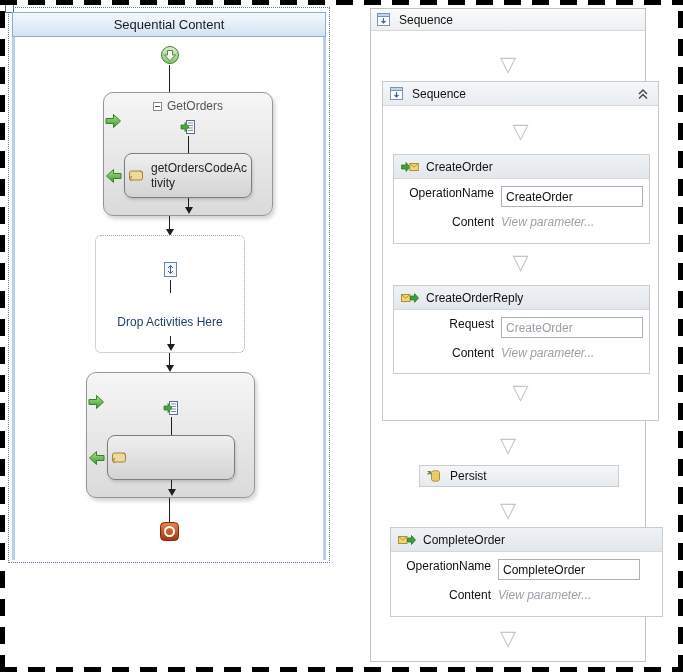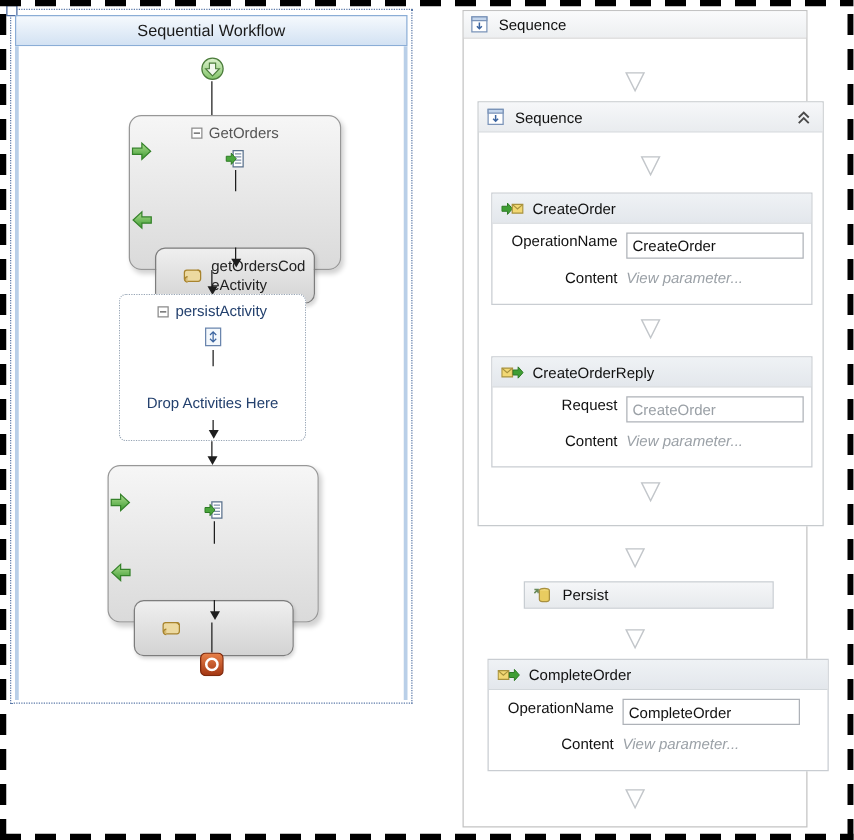--- a/index.html
+++ b/index.html
@@ -27,21 +27,21 @@
   .ah{position:absolute;width:0;height:0;border-left:4px solid transparent;border-right:4px solid transparent;border-top:7px solid #1e1e1e;}
 
   .act-box{position:absolute;box-sizing:border-box;border:1px solid #979797;border-radius:10px;
            background:linear-gradient(#f6f6f6,#dadada);box-shadow:2px 3px 4px rgba(0,0,0,.18);}
   .act-header{position:absolute;left:0;right:0;top:6px;display:flex;align-items:center;justify-content:center;
               gap:5px;font-size:12px;color:#555;}
   .collapse-box{width:9px;height:9px;box-sizing:border-box;border:1px solid #8a8a8a;background:#fff;position:relative;flex:0 0 auto;}
   .collapse-box::after{content:"";position:absolute;left:1px;right:1px;top:3px;height:1px;background:#555;}
   .code-box{position:absolute;box-sizing:border-box;border:1px solid #7d7d7d;border-radius:8px;
             background:linear-gradient(#efefef,#d3d3d3);box-shadow:1px 2px 3px rgba(0,0,0,.15);
-            display:flex;align-items:center;padding-left:20px;gap:6px;margin-top:45px;}
+            display:flex;align-items:center;padding-left:2px;gap:6px;}
   .code-label{width:99px;font-size:12px;line-height:15px;color:#222;word-break:break-all;}
   .dotted-box{position:absolute;box-sizing:border-box;border:1px dotted #97a5b5;border-radius:6px;background:#fff;}
   .navy{color:#24416e;}
   .drop-hint{position:absolute;left:50%;transform:translateX(-50%);width:110px;text-align:center;
              font-size:12px;line-height:16px;color:#24416e;}
 
   
   .right-designer{position:absolute;left:370px;top:8px;width:276px;height:654px;box-sizing:border-box;
                   border:1px solid #c3c3c3;background:#fff;}
   .root-header{position:absolute;left:0;right:0;top:0;height:21px;display:flex;align-items:center;gap:8px;
@@ -88,21 +88,21 @@
 </svg>
 
 <div class="screen">
   <div class="edge edge-top"></div>
   <div class="edge edge-bottom"></div>
   <div class="edge edge-left"></div>
   <div class="edge edge-right"></div>
 
   <div class="left-designer">
     <div class="sel-handle"></div>
-    <div class="sw-title">Sequential Workflow</div>
+    <div class="sw-title">Sequential Content</div>
     <div class="sw-body"></div>
 
     <svg class="node" style="left:151px;top:37px" width="20" height="20" viewBox="0 0 20 20">
       <circle cx="10" cy="10" r="8.5" fill="url(#gStart)" stroke="#4c7d3c"></circle>
       <path d="M7.5 5.5 h5 v4.5 h3 L10 15.8 4.5 10 h3 z" fill="#f2f8ee" stroke="#4c7d3c" stroke-width="0.9"></path>
     </svg>
     <div class="cline" style="left:160px;top:57px;height:27px"></div>
 
     <div class="act-box" style="left:94px;top:84px;width:170px;height:124px">
       <div class="act-header">
@@ -130,24 +130,20 @@
         <path d="M16 5.5 h-7.5 V1.5 L1.5 8 8.5 14.5 V10.5 H16 z" fill="url(#gGreen)" stroke="#35822a"></path>
       </svg>
       <div class="cline" style="left:84px;top:105px;height:10px"></div>
       <div class="ah" style="left:81px;top:114px"></div>
     </div>
 
     <div class="cline" style="left:160px;top:208px;height:14px"></div>
     <div class="ah" style="left:157px;top:221px"></div>
 
     <div class="dotted-box" style="left:86px;top:227px;width:150px;height:118px">
-      <div class="act-header navy">
-        <span class="collapse-box"></span>
-        <span>persistActivity</span>
-      </div>
       <svg class="node icon" style="left:67px;top:25px" width="15" height="17" viewBox="0 0 15 17">
         <rect x="1.5" y="1.5" width="12" height="14" fill="#f4f8fc" stroke="#6a85ad"></rect>
         <path d="M7.5 4.5 v8 M5 7 L7.5 4.5 L10 7 M5 10 L7.5 12.5 L10 10" stroke="#3b64a0" fill="none" stroke-width="1"></path>
       </svg>
       <div class="cline" style="left:74px;top:44px;height:13px"></div>
       <div class="drop-hint" style="top:78px">Drop Activities Here</div>
       <div class="cline" style="left:74px;top:100px;height:9px"></div>
       <div class="ah" style="left:71px;top:108px"></div>
     </div>
 

